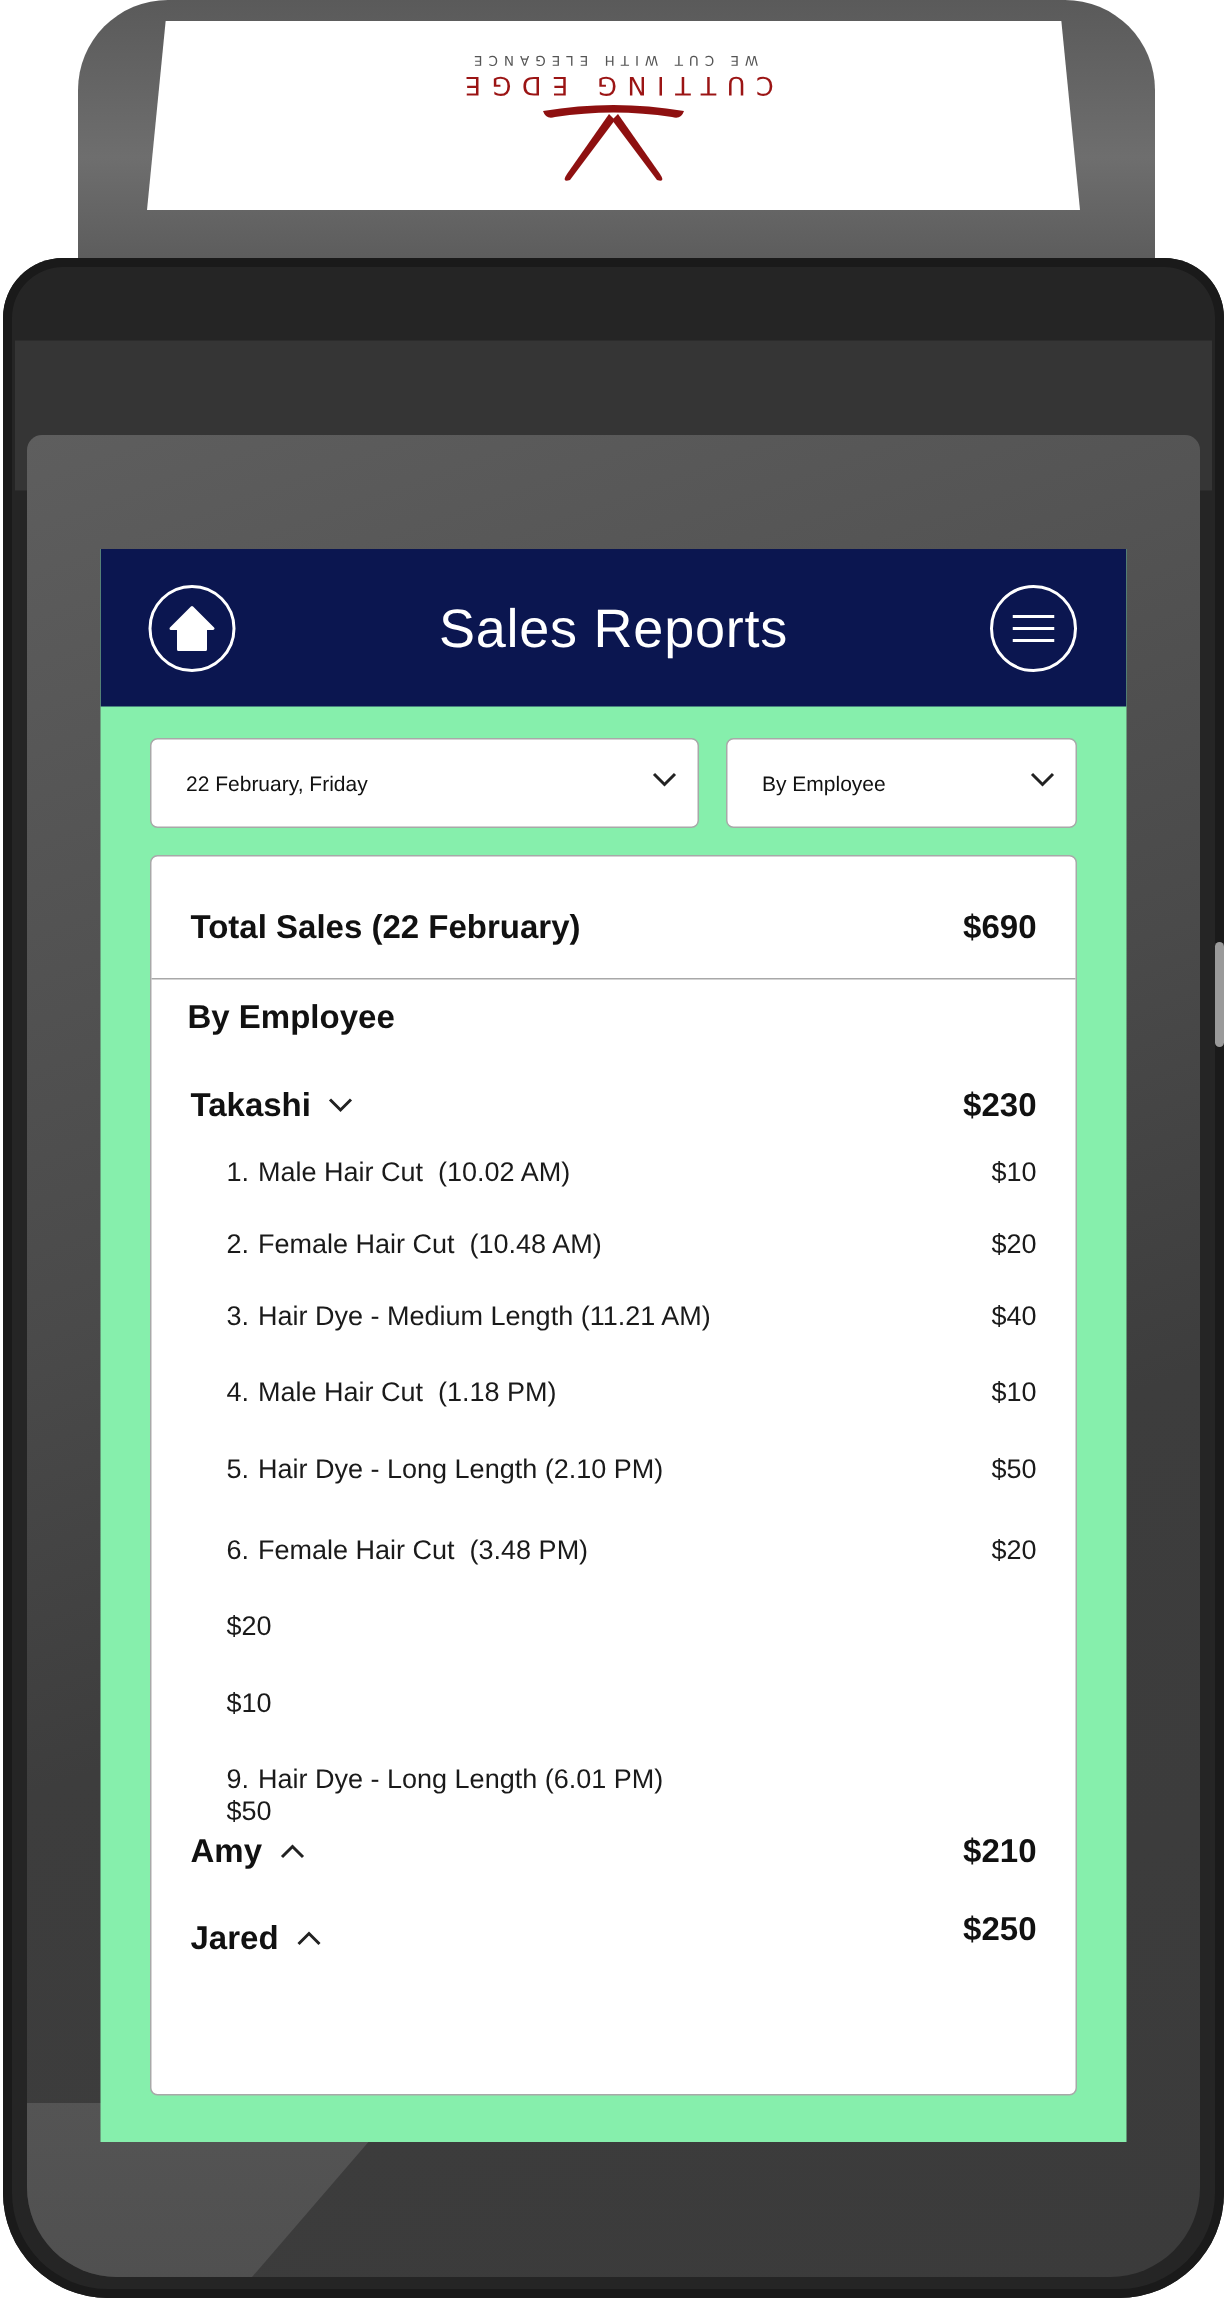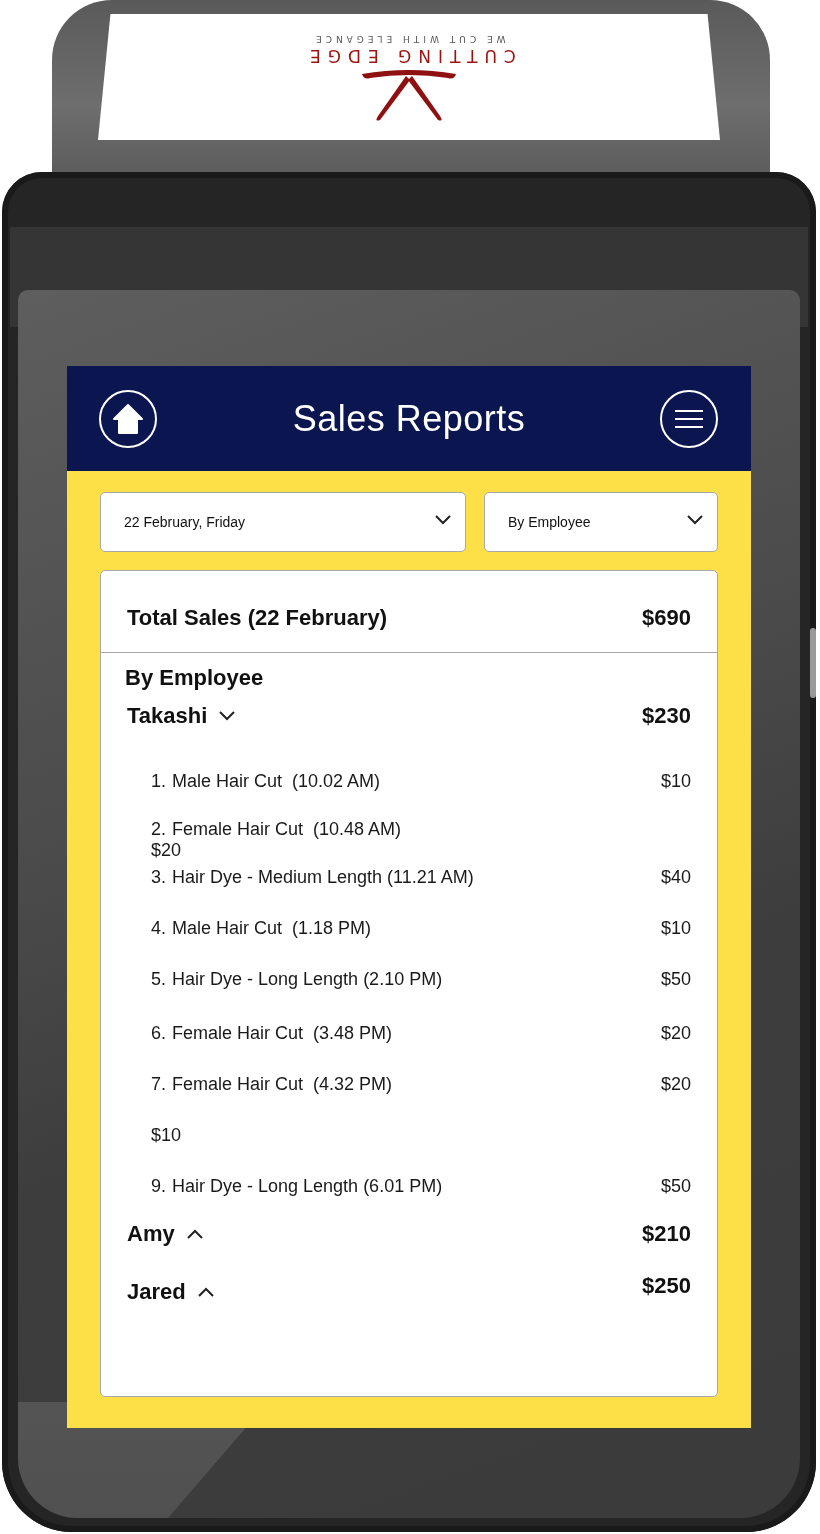--- a/index.html
+++ b/index.html
@@ -51,21 +51,21 @@
       border-bottom-left-radius: 60px; opacity: 0.8;
     }
     .side-button {
       position: absolute; right: 0; top: 628px; width: 6px; height: 70px;
       background: #9a9a9a; border-radius: 3px;
     }
 
     
     .screen {
       position: absolute; left: 67px; top: 366px; width: 684px; height: 1062px;
-      background: #fde047; overflow: hidden;
+      background: #86efac; overflow: hidden;
     }
     .app-header {
       height: 105px; background: #0b1650; position: relative;
       display: flex; align-items: center; justify-content: center;
     }
     .app-title {
       color: #ffffff; font-size: 36px; font-weight: normal; letter-spacing: 0.5px;
     }
     .circle-btn {
       position: absolute; top: 24px; width: 58px; height: 58px;
@@ -165,62 +165,61 @@
     </div>
   </div>
 
   <div class="report">
     <div class="total-row">
       <span>Total Sales (22 February)</span>
       <span>$690</span>
     </div>
     <div class="section-title">By Employee</div>
 
-    <div class="emp-row" style="top:132px;">
+    <div class="emp-row" style="top:153px;">
       <span class="emp-name">
         <span>Takashi</span>
         <svg width="16" height="10" viewBox="0 0 16 10">
           <path d="M1 1 L8 8 L15 1" fill="none" stroke="#222" stroke-width="2"></path>
         </svg>
       </span>
       <span>$230</span>
     </div>
 
     <div class="item-row" style="top:200px;">
       <span><span class="num">1.</span><span style="white-space:pre">Male Hair Cut  (10.02 AM)</span></span>
       <span>$10</span>
     </div>
-    <div class="item-row" style="top:248px;flex-direction:column;">
+    <div class="item-row" style="top:248px;">
       <span><span class="num">2.</span><span style="white-space:pre">Female Hair Cut  (10.48 AM)</span></span>
       <span>$20</span>
     </div>
     <div class="item-row" style="top:296px;">
       <span><span class="num">3.</span><span style="white-space:pre">Hair Dye - Medium Length (11.21 AM)</span></span>
       <span>$40</span>
     </div>
     <div class="item-row" style="top:347px;">
       <span><span class="num">4.</span><span style="white-space:pre">Male Hair Cut  (1.18 PM)</span></span>
       <span>$10</span>
     </div>
     <div class="item-row" style="top:398px;">
       <span><span class="num">5.</span><span style="white-space:pre">Hair Dye - Long Length (2.10 PM)</span></span>
       <span>$50</span>
     </div>
     <div class="item-row" style="top:452px;">
       <span><span class="num">6.</span><span style="white-space:pre">Female Hair Cut  (3.48 PM)</span></span>
       <span>$20</span>
     </div>
     <div class="item-row" style="top:503px;">
-      <span><span class="num">7.</span><span style="white-space:pre">Female Hair Cut  (4.32 PM)</span></span>
       <span>$20</span>
     </div>
     <div class="item-row" style="top:554px;">
       <span>$10</span>
     </div>
-    <div class="item-row" style="top:605px;">
+    <div class="item-row" style="top:605px;flex-direction:column;">
       <span><span class="num">9.</span><span style="white-space:pre">Hair Dye - Long Length (6.01 PM)</span></span>
       <span>$50</span>
     </div>
 
     <div class="emp-row" style="top:650px;">
       <span class="emp-name">
         <span>Amy</span>
         <svg width="16" height="10" viewBox="0 0 16 10">
           <path d="M1 9 L8 2 L15 9" fill="none" stroke="#222" stroke-width="2"></path>
         </svg>

